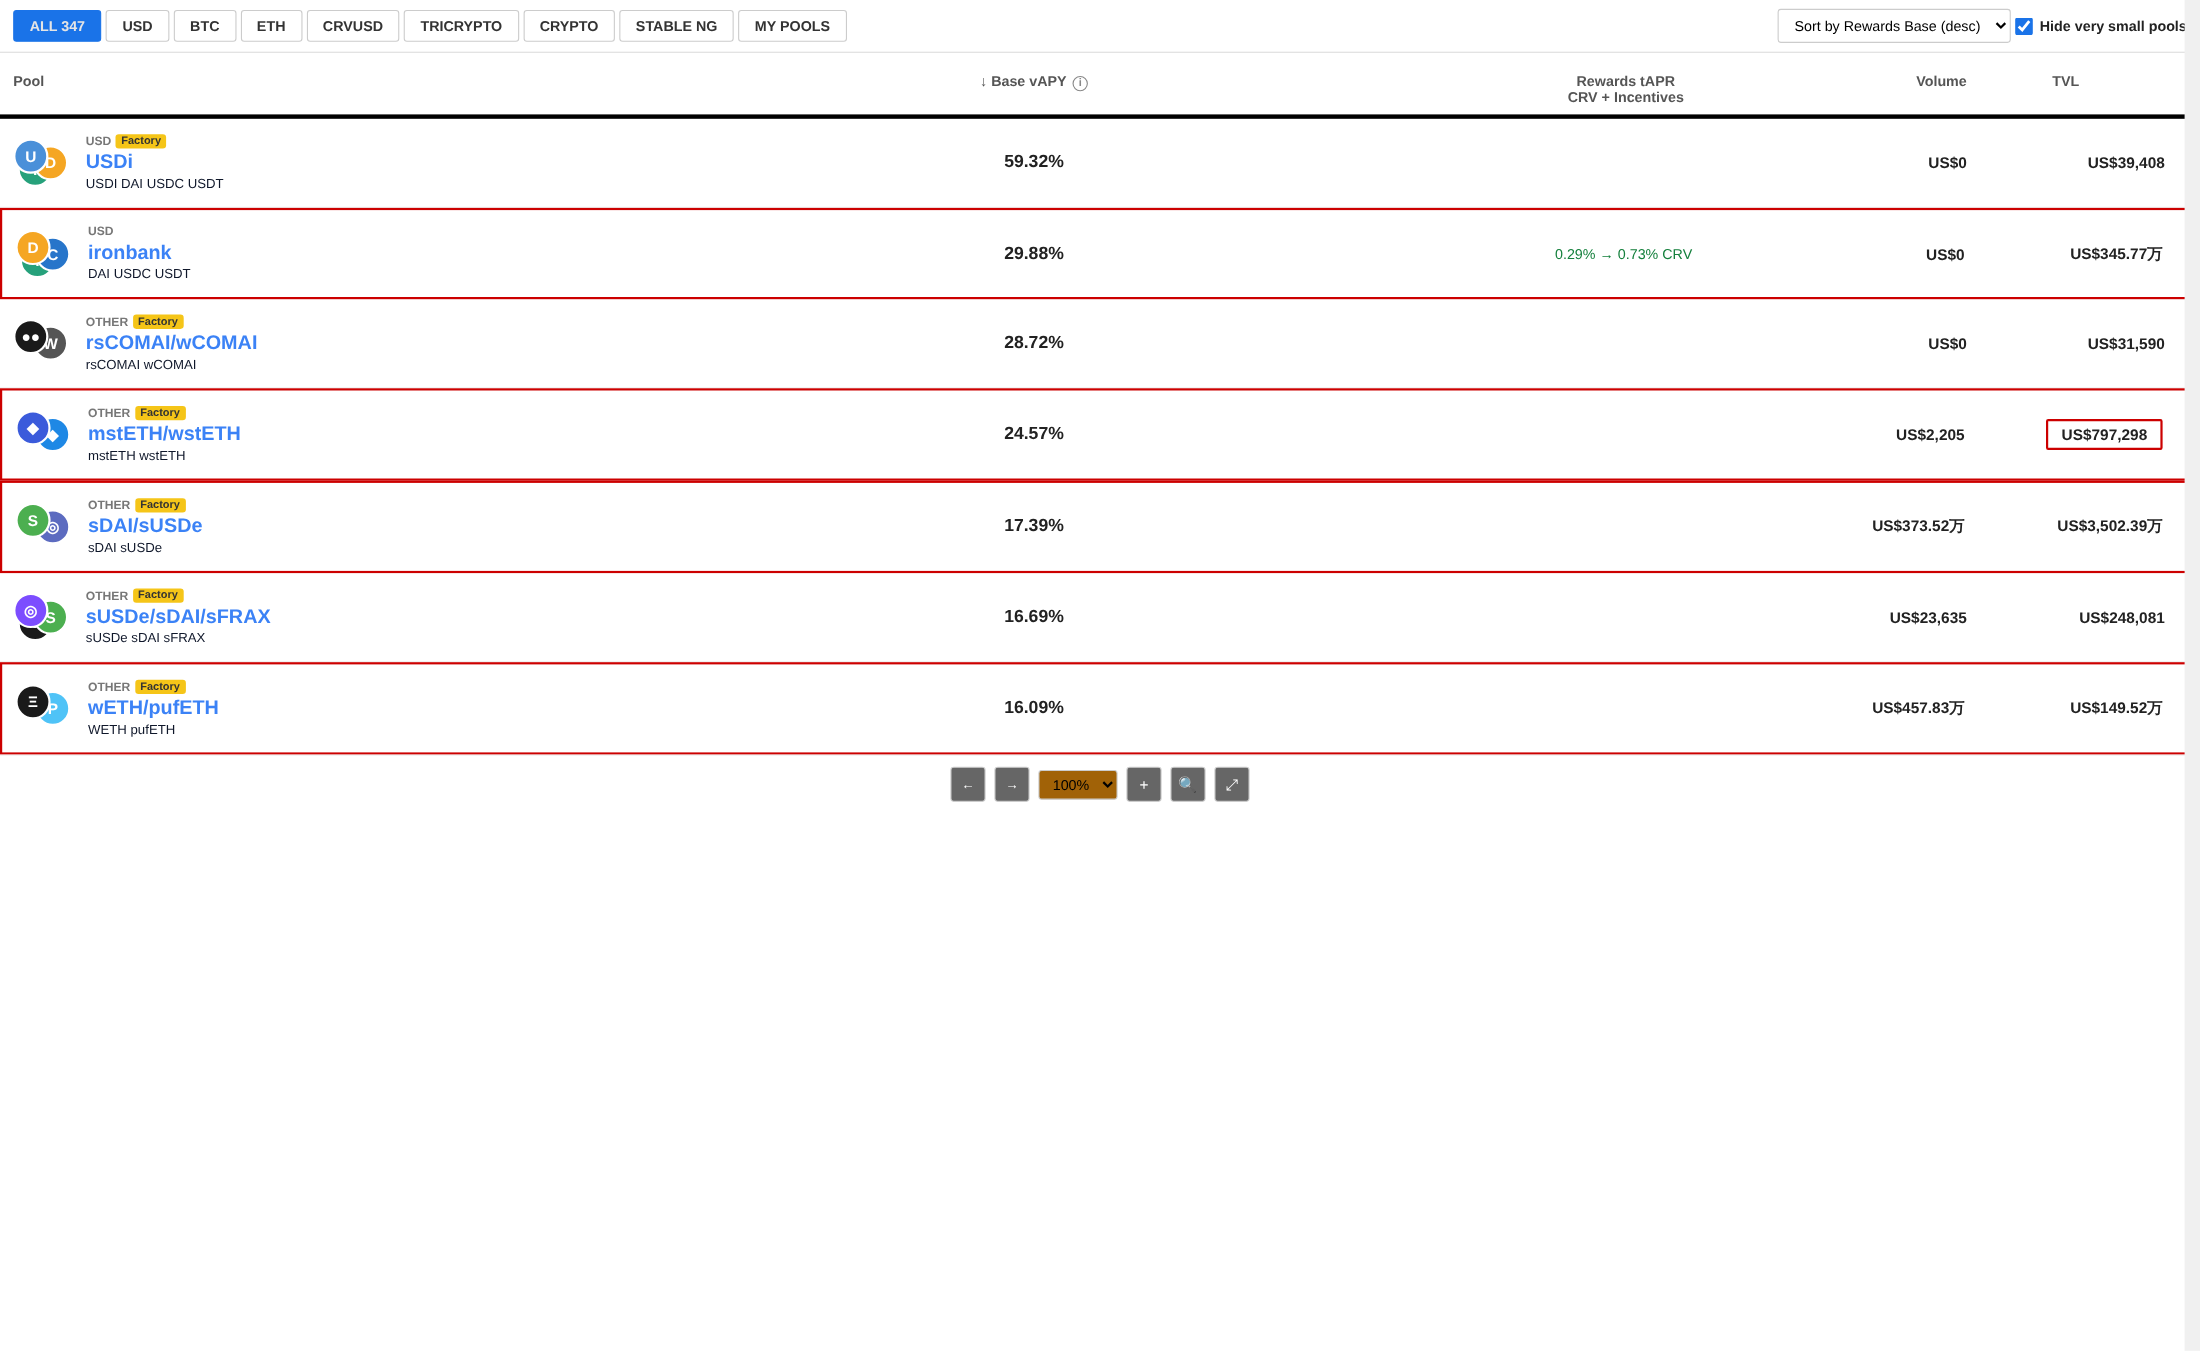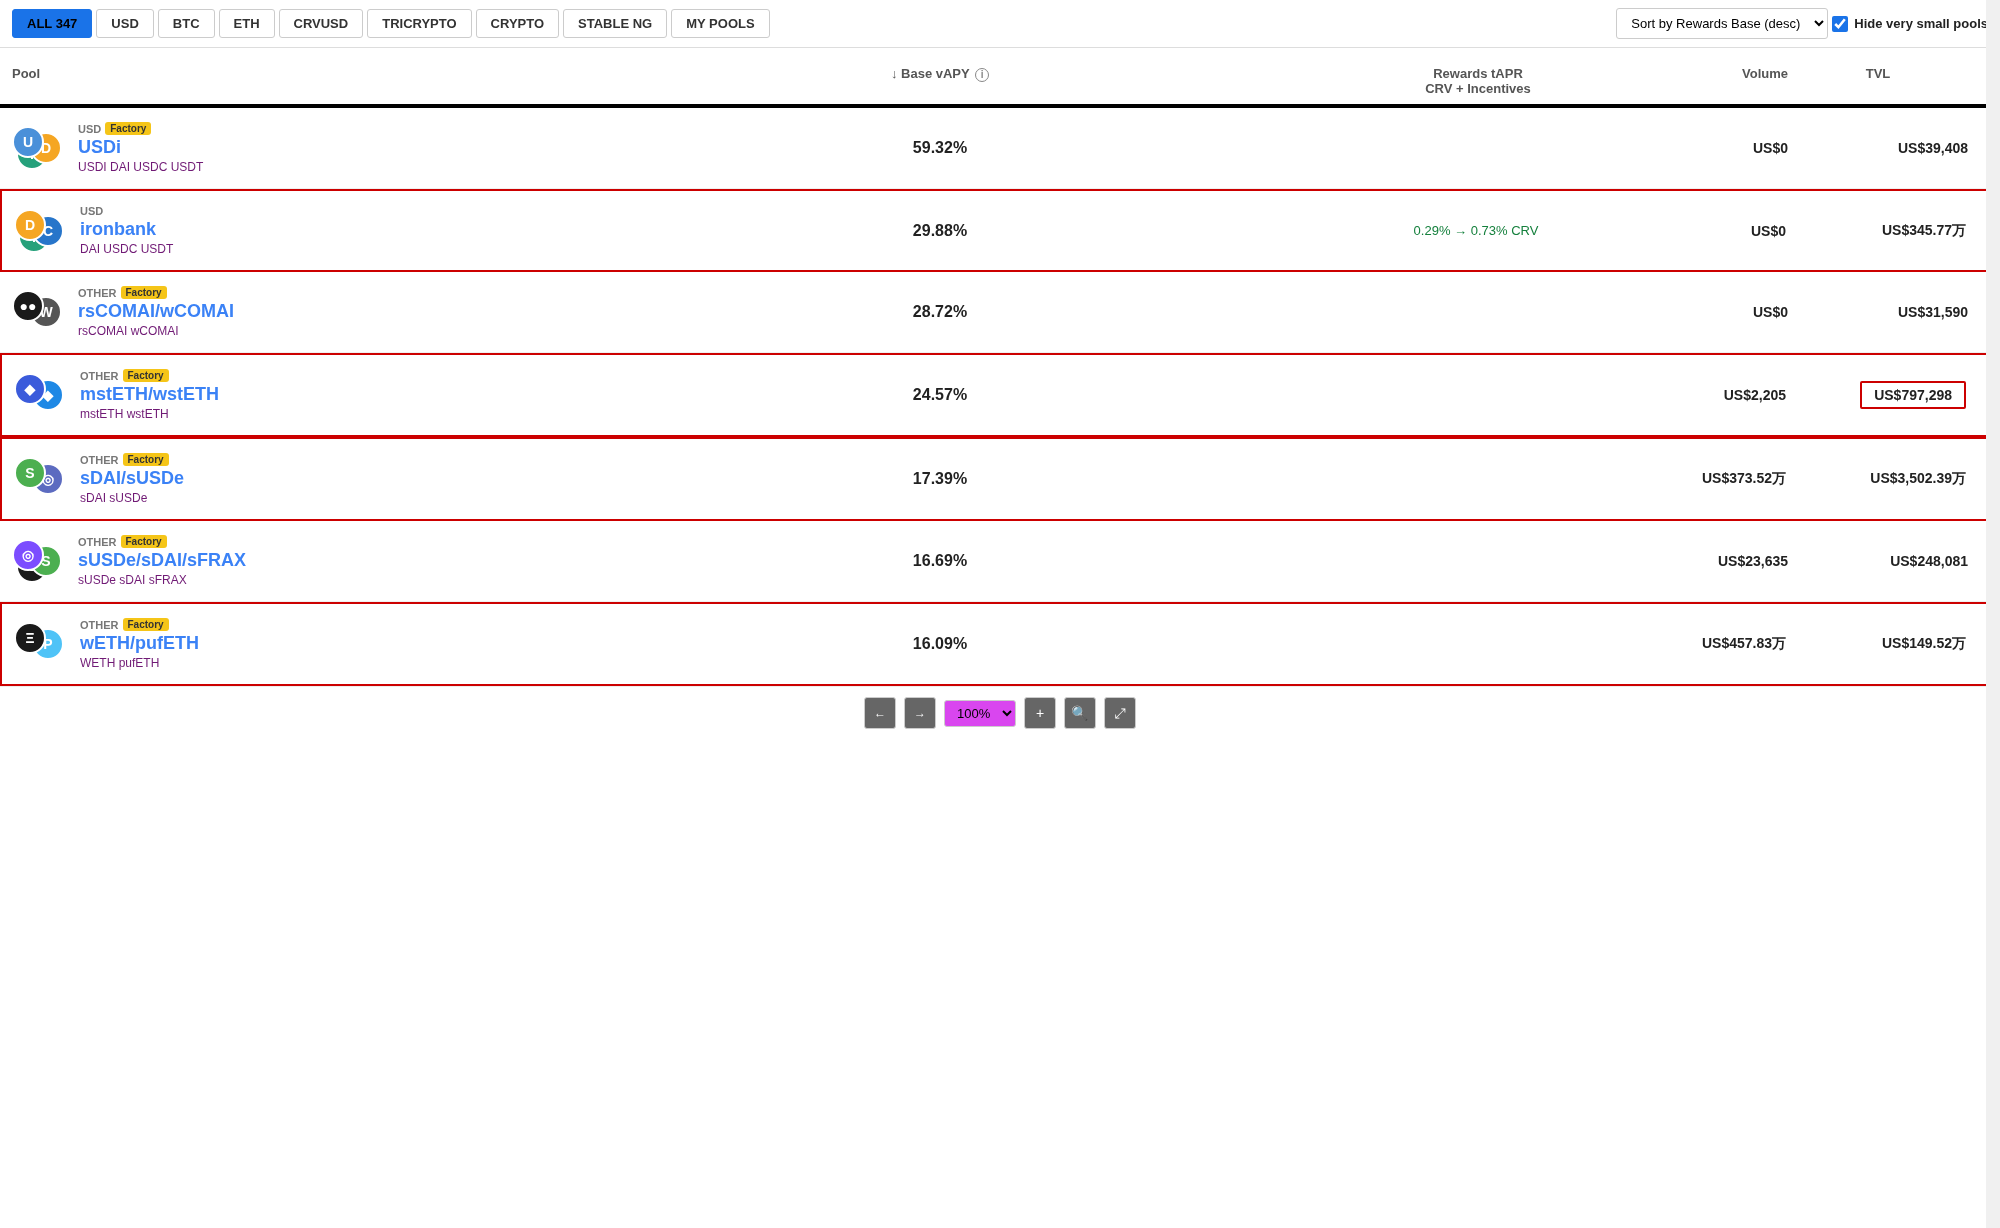--- a/index.html
+++ b/index.html
@@ -25,21 +25,21 @@
       border: 1px solid #ccc;
       background: #fff;
       cursor: pointer;
       font-size: 13px;
       font-weight: 600;
       border-radius: 3px;
       color: #333;
     }
     .filter-btn.active {
       background: #1a73e8;
-      color: #000000;
+      color: #e5e5e5;
       border-color: #1a73e8;
     }
     .filter-spacer { flex: 1; }
     .sort-select {
       border: 1px solid #ccc;
       padding: 6px 10px;
       font-size: 13px;
       border-radius: 3px;
       cursor: pointer;
       background: #fff;
@@ -148,21 +148,21 @@
       padding: 1px 5px;
       border-radius: 3px;
     }
     .pool-name {
       font-size: 18px;
       font-weight: 700;
       color: #3b82f6;
     }
     .pool-tokens {
       font-size: 12px;
-      color: #701a75;
+      color: #0f172a;
     }
 
     
     .apy-cell {
       text-align: center;
       font-size: 16px;
       font-weight: 700;
     }
 
     
@@ -213,21 +213,21 @@
       display: flex;
       align-items: center;
       justify-content: center;
       font-size: 12px;
     }
     .page-select {
       border: 1px solid #ccc;
       padding: 4px 8px;
       font-size: 13px;
       border-radius: 3px;
-      background: #d946ef;
+      background: #a16207;
     }
     .zoom-btn {
       width: 32px;
       height: 32px;
       border: 1px solid #ccc;
       background: #666;
       color: #fff;
       border-radius: 3px;
       cursor: pointer;
       display: flex;

